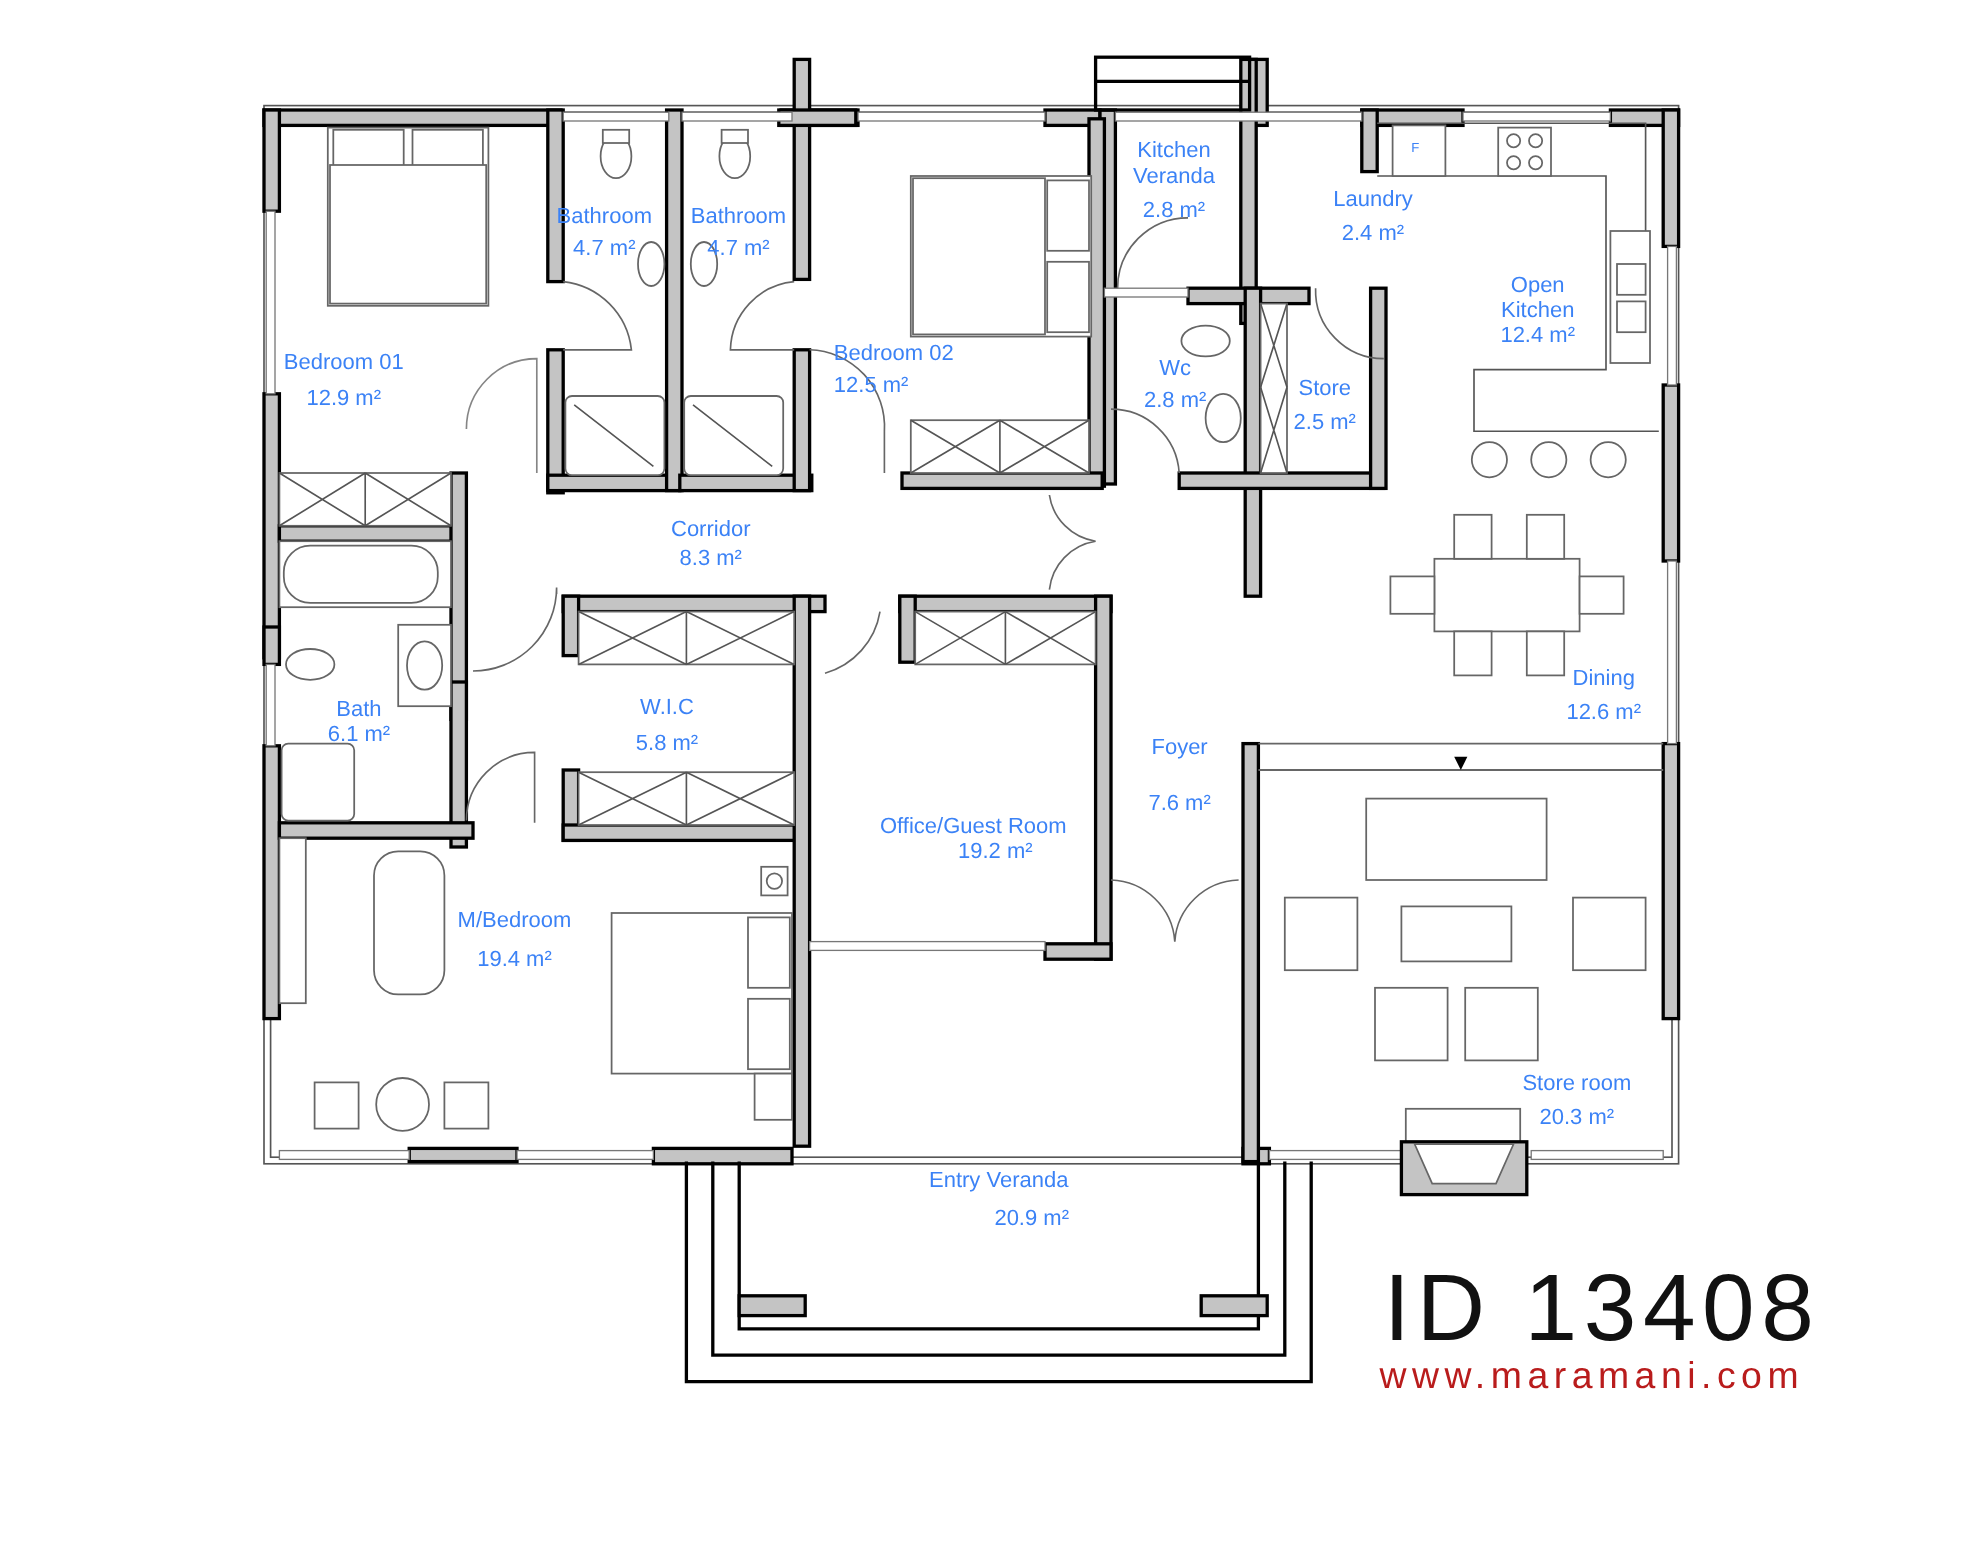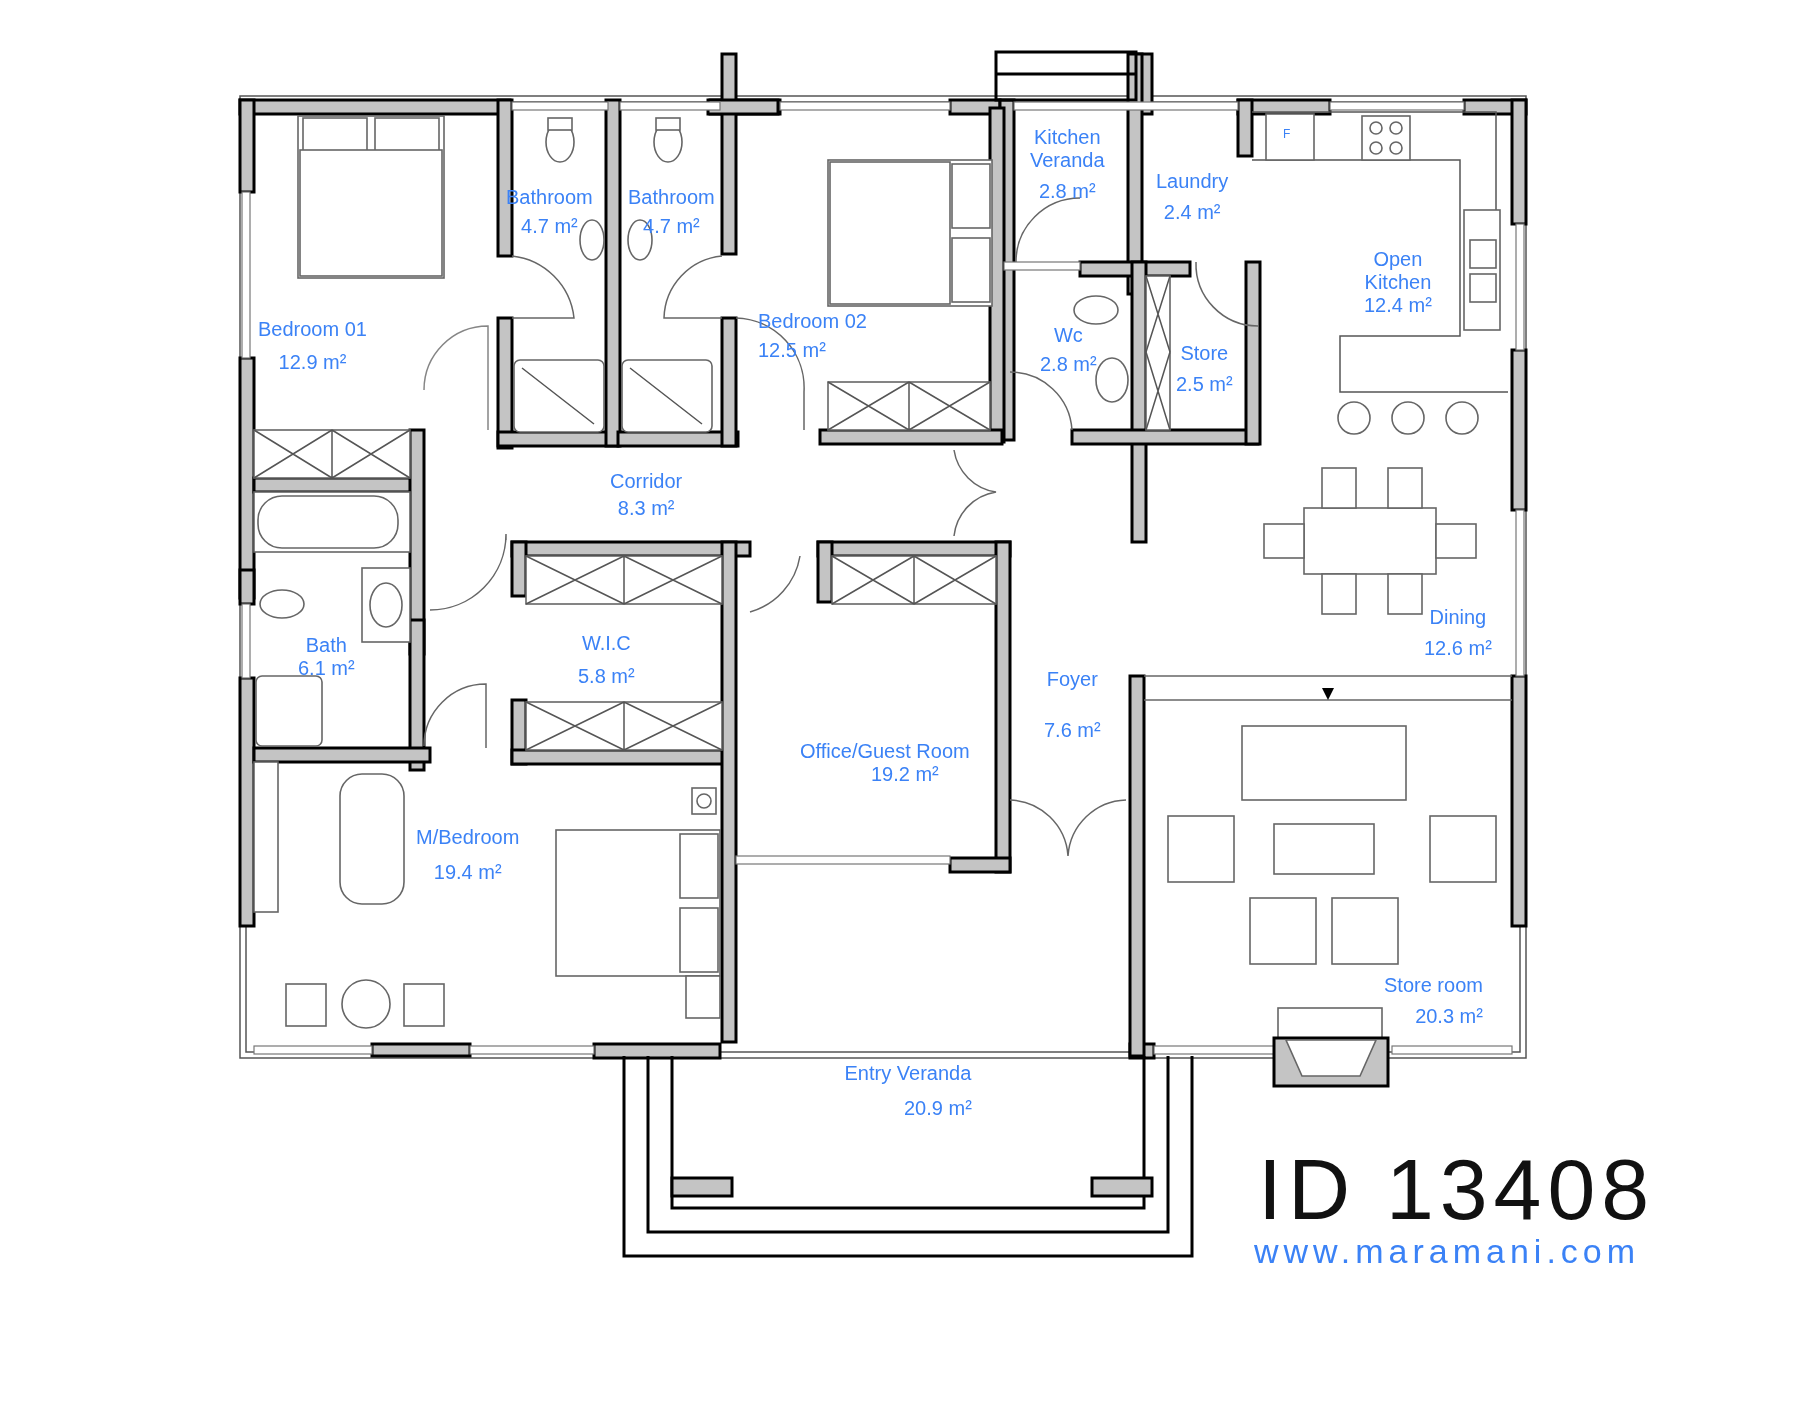--- a/index.html
+++ b/index.html
@@ -6,21 +6,21 @@
   body{width:1800px;height:1406px;position:relative;overflow:hidden;font-family:"Liberation Sans",sans-serif;}
   svg{position:absolute;left:0;top:0;}
   .wall{fill:#c4c4c4;stroke:#000;stroke-width:3;}
   .thin{fill:none;stroke:#555;stroke-width:1.5;}
   .furn{fill:#fff;stroke:#666;stroke-width:1.6;}
   .win{fill:#fff;stroke:#777;stroke-width:1.2;}
   .door{fill:none;stroke:#666;stroke-width:1.5;}
   .ver{fill:none;stroke:#000;stroke-width:3;}
   .label{position:absolute;font-size:20px;color:#3b82f6;white-space:nowrap;line-height:1.15;text-align:center;}
   #id-title{position:absolute;left:1258px;top:1140px;font-size:86px;letter-spacing:6px;color:#111;font-weight:400;}
-  #id-url{position:absolute;left:1254px;top:1232px;font-size:34px;letter-spacing:5px;color:#3b82f6;}
+  #id-url{position:absolute;left:1254px;top:1232px;font-size:34px;letter-spacing:5px;color:#b91c1c;}
 </style>
 </head>
 <body>
 
 <svg width="1800" height="1406" viewBox="0 0 1800 1406">
 
   <rect x="240" y="96" width="1286" height="962" class="thin"></rect>
   <rect x="246" y="102" width="1274" height="950" class="thin"></rect>
 
   <g>
@@ -244,21 +244,21 @@
 </div>
 <div class="label" style="left:758px;top:310px;text-align:left;">
   <div>Bedroom 02</div>
   <div class="area" style="margin-top:6px;">12.5 m²</div>
 </div>
 <div class="label" style="left:1030px;top:126px;">
   <div>Kitchen</div>
   <div>Veranda</div>
   <div class="area" style="margin-top:8px;">2.8 m²</div>
 </div>
-<div class="label" style="left:1156px;top:170px;">
+<div class="label" style="left:1212px;top:170px;">
   <div>Laundry</div>
   <div class="area" style="margin-top:8px;">2.4 m²</div>
 </div>
 <div class="label" style="left:1364px;top:248px;">
   <div>Open</div>
   <div>Kitchen</div>
   <div class="area">12.4 m²</div>
 </div>
 <div class="label" style="left:1040px;top:324px;">
   <div>Wc</div>
@@ -291,21 +291,21 @@
 <div class="label" style="left:1424px;top:606px;">
   <div>Dining</div>
   <div class="area" style="margin-top:8px;">12.6 m²</div>
 </div>
 <div class="label" style="left:416px;top:826px;">
   <div>M/Bedroom</div>
   <div class="area" style="margin-top:12px;">19.4 m²</div>
 </div>
 <div class="label" style="left:1384px;top:974px;">
   <div>Store room</div>
-  <div class="area" style="margin-top:8px;text-align:right;">20.3 m²</div>
+  <div class="area" style="margin-top:8px;">20.3 m²</div>
 </div>
 <div class="label" style="left:844px;top:1062px;">
   <div>Entry Veranda</div>
   <div class="area" style="margin-top:12px;margin-left:60px;">20.9 m²</div>
 </div>
 <div class="label" style="left:1283px;top:128px;font-size:12px;">F</div>
 
 <div id="id-title">ID 13408</div>
 <div id="id-url">www.maramani.com</div>
 

